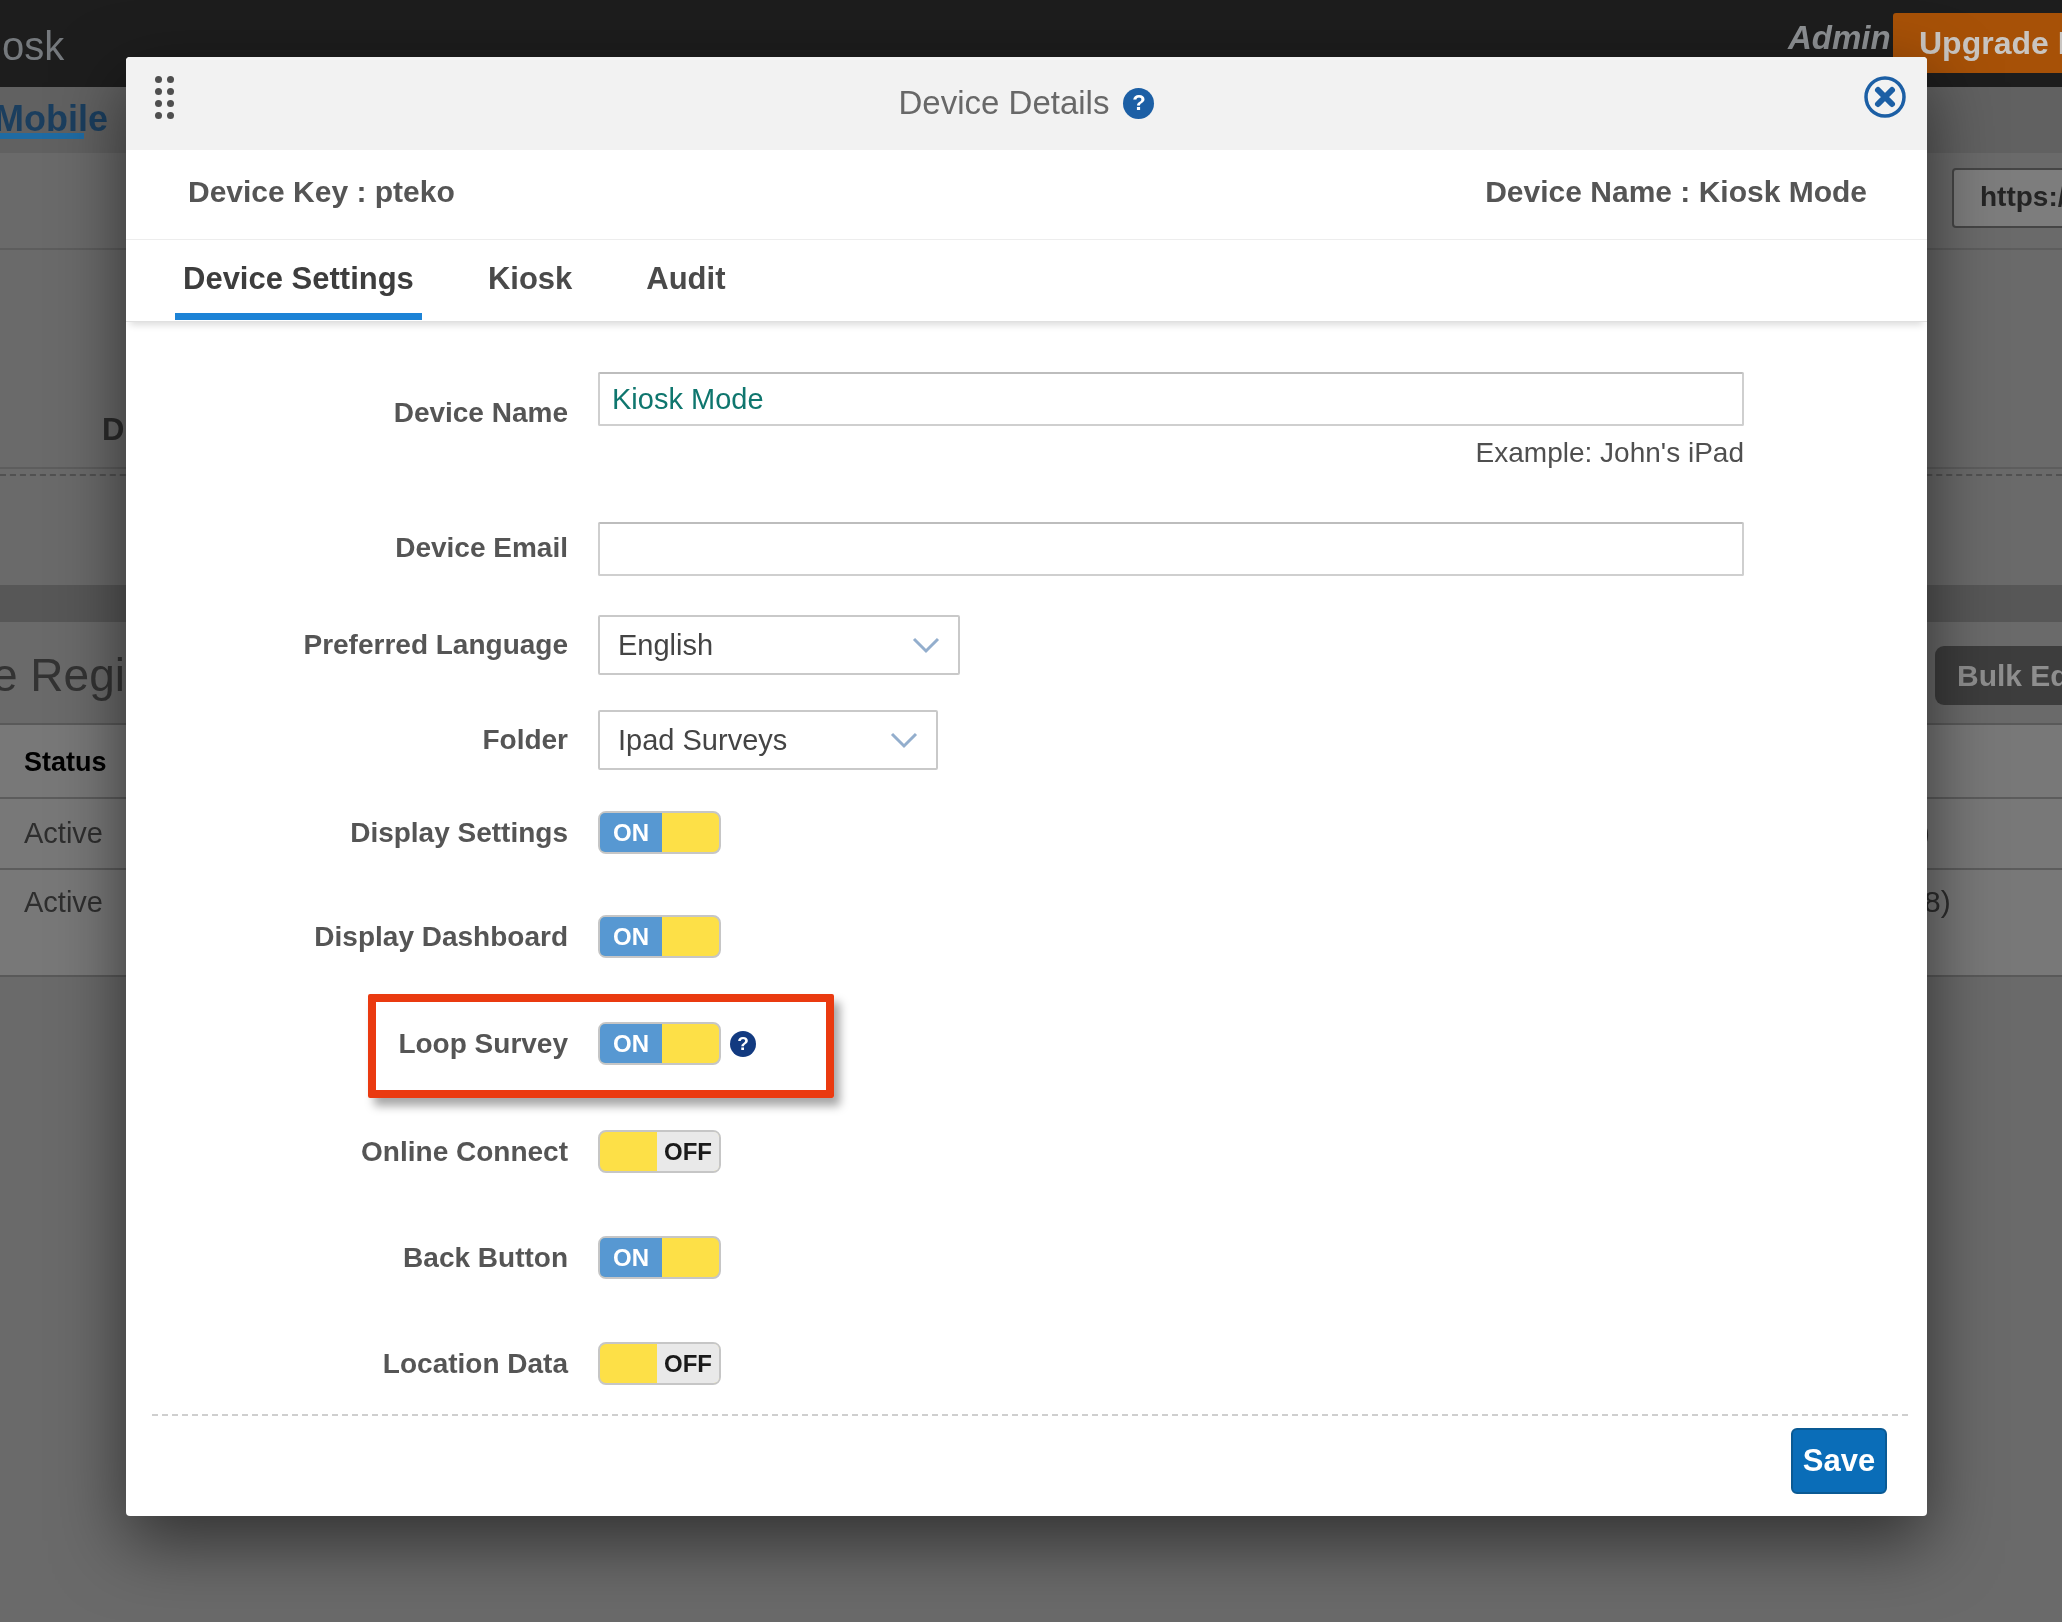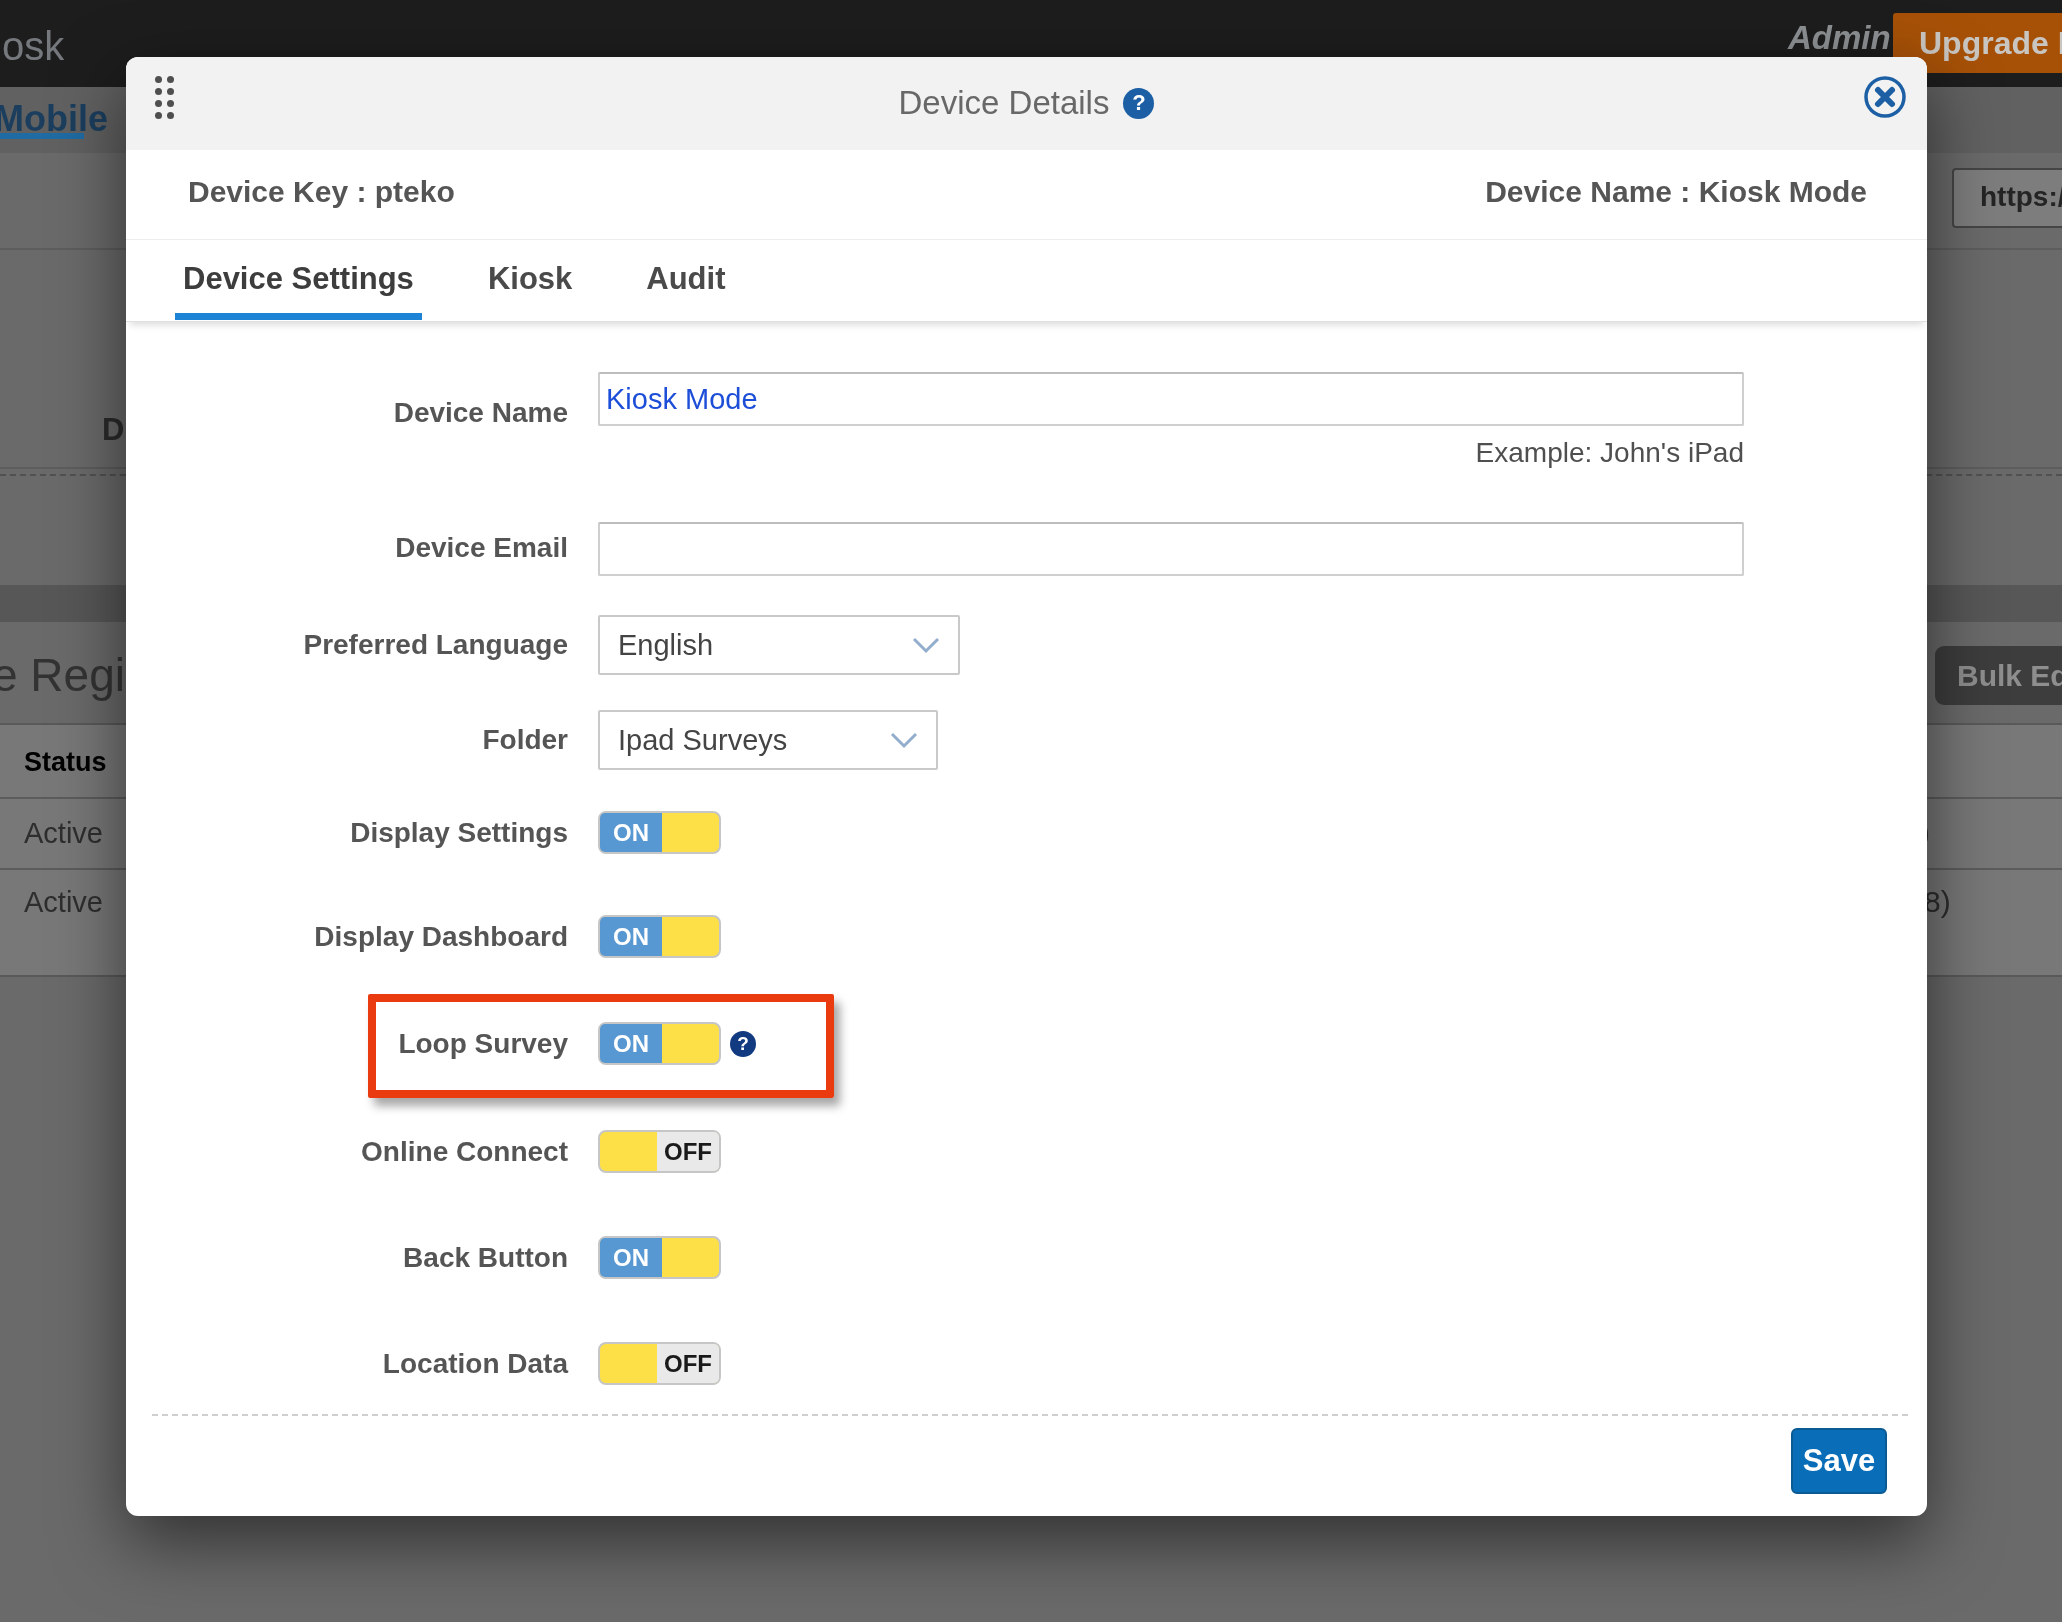--- a/index.html
+++ b/index.html
@@ -16,38 +16,38 @@
   .bg-mobile-underline{position:absolute;left:0;top:133px;width:84px;height:6px;background:#1f6ba3;z-index:2;}
   .bg-line{position:absolute;left:0;width:100%;height:2px;background:#5d5d5d;z-index:1;}
   .bg-dashed{position:absolute;left:0;top:474px;width:100%;border-top:2px dashed #515151;z-index:1;}
   .bg-darkband{position:absolute;left:0;top:585px;width:100%;height:37px;background:#575757;z-index:1;}
   .bg-table{position:absolute;left:0;top:723px;width:100%;height:254px;background:#787878;border-top:2px solid #595959;border-bottom:2px solid #595959;z-index:1;}
   .bg-frag{position:absolute;color:#2b2b2b;z-index:2;white-space:nowrap;}
   .bg-url{position:absolute;left:1952px;top:168px;width:135px;height:60px;background:#7d7d7d;border:2px solid #454545;border-radius:4px;color:#242424;font-weight:600;font-size:28px;line-height:54px;padding-left:26px;overflow:hidden;white-space:nowrap;z-index:2;}
   .bg-bulkedit{position:absolute;left:1935px;top:646px;width:190px;height:59px;background:#3d3d3d;border-radius:9px;color:#8e8e8e;font-weight:700;font-size:30px;line-height:59px;padding-left:22px;white-space:nowrap;overflow:hidden;z-index:2;}
 
   
-  #modal{position:absolute;left:126px;top:57px;width:1801px;height:1459px;background:#ffffff;border-radius:12px;box-shadow:0 25px 70px rgba(0,0,0,0.55);z-index:10;overflow:hidden;}
+  #modal{position:absolute;left:126px;top:57px;width:1801px;height:1459px;background:#ffffff;border-radius:4px;box-shadow:0 25px 70px rgba(0,0,0,0.55);z-index:10;overflow:hidden;}
   .m-header{position:absolute;left:0;top:0;width:100%;height:93px;background:#f2f2f2;}
   .drag-dots{position:absolute;left:29px;top:19px;display:grid;grid-template-columns:7px 7px;grid-auto-rows:7px;gap:5px;}
   .drag-dots span{width:7px;height:7px;border-radius:50%;background:#4f4f4f;}
   .m-title-wrap{position:absolute;left:0;top:26px;width:100%;height:40px;display:flex;align-items:center;justify-content:center;gap:14px;}
   .m-title{font-size:33px;font-weight:500;color:#686868;}
   .help-badge{display:inline-flex;align-items:center;justify-content:center;width:31px;height:31px;border-radius:50%;background:#1c5fa5;color:#fff;font-weight:700;font-size:22px;}
   .m-close{position:absolute;left:1735px;top:16px;width:48px;height:48px;cursor:pointer;}
   .m-subl{position:absolute;left:62px;top:112px;height:46px;line-height:46px;font-size:30px;font-weight:600;color:#555;}
   .m-subr{position:absolute;right:60px;top:112px;height:46px;line-height:46px;font-size:30px;font-weight:600;color:#555;}
   .m-subline{position:absolute;left:0;top:182px;width:100%;height:1px;background:#ededed;}
   .tab-strip{position:absolute;left:0;top:183px;width:100%;height:82px;border-bottom:1px solid #e0e0e0;box-shadow:0 7px 7px -4px rgba(0,0,0,0.14);}
   .tabs{position:absolute;left:49px;top:196px;display:flex;gap:58px;}
   .tab{font-size:31px;font-weight:600;color:#4a4a4a;padding:8px 8px 16px 8px;cursor:pointer;}
   .tab.active{border-bottom:7px solid #1d83d6;color:#3d3d3d;}
 
   .f-label{position:absolute;left:0;width:442px;text-align:right;font-weight:700;font-size:28px;color:#555;height:46px;line-height:46px;white-space:nowrap;}
-  .f-input{position:absolute;left:472px;width:1146px;height:54px;border:2px solid #cfcfcf;border-top-color:#bdbdbd;border-radius:2px;font-size:29px;color:#1d4ed8;padding:0 6px;background:#fff;}
+  .f-input{position:absolute;left:472px;width:1146px;height:54px;border:2px solid #cfcfcf;border-top-color:#bdbdbd;border-radius:2px;font-size:29px;color:#0f766e;padding:0 12px;background:#fff;}
   .f-helper{position:absolute;right:183px;top:374px;height:44px;line-height:44px;font-size:28px;color:#4f4f4f;}
   .f-select{position:absolute;left:472px;height:60px;border:2px solid #c9c9c9;border-radius:2px;background:#fff;display:flex;align-items:center;justify-content:space-between;padding:0 18px 0 18px;font-size:29px;color:#444;cursor:pointer;}
 
   .toggle{position:absolute;left:472px;width:123px;height:43px;border:2px solid #c6c6c6;border-radius:8px;background:#fde047;cursor:pointer;}
   .toggle .seg{position:absolute;top:0;height:100%;width:62px;display:flex;align-items:center;justify-content:center;font-weight:700;font-size:24px;}
   .toggle.on .seg{left:0;background:#5798d2;color:#fff;border-radius:5px 0 0 5px;}
   .toggle.off .seg{right:0;background:#e9e9e9;color:#1a1a1a;border-radius:0 5px 5px 0;}
 
   .hl-red{position:absolute;left:242px;top:937px;width:466px;height:104px;border:8px solid #ea3a10;box-shadow:6px 8px 10px rgba(0,0,0,0.35);border-radius:2px;}
   .help-navy{position:absolute;left:604px;top:974px;width:26px;height:26px;border-radius:50%;background:#123a80;color:#fff;font-weight:700;font-size:19px;display:flex;align-items:center;justify-content:center;}

